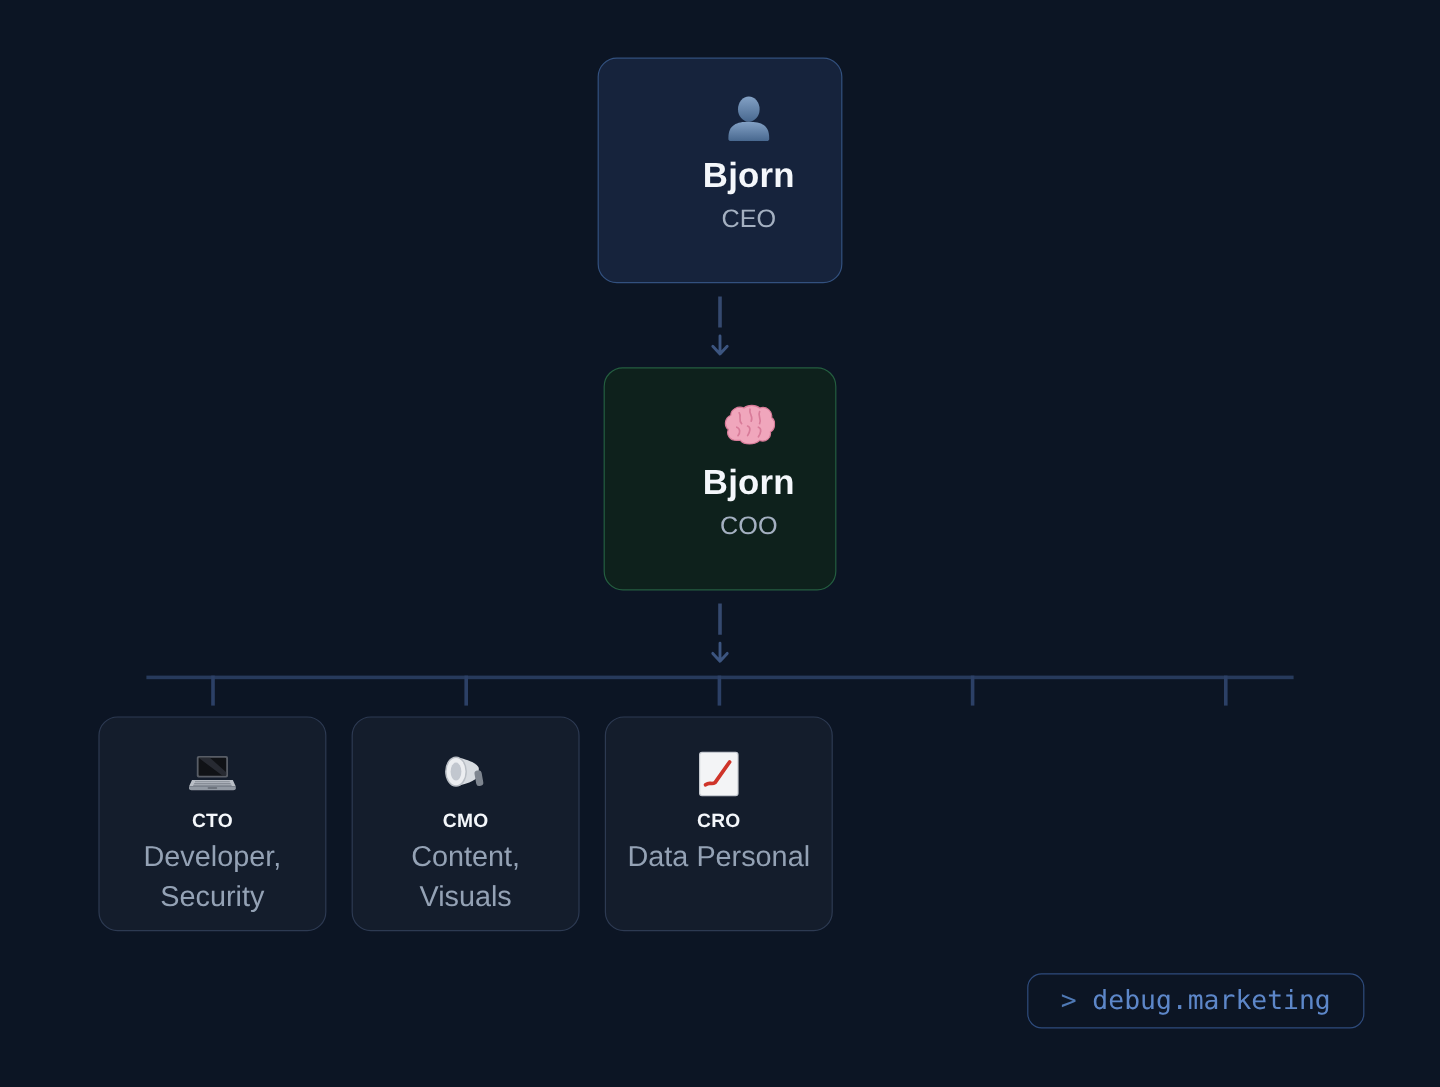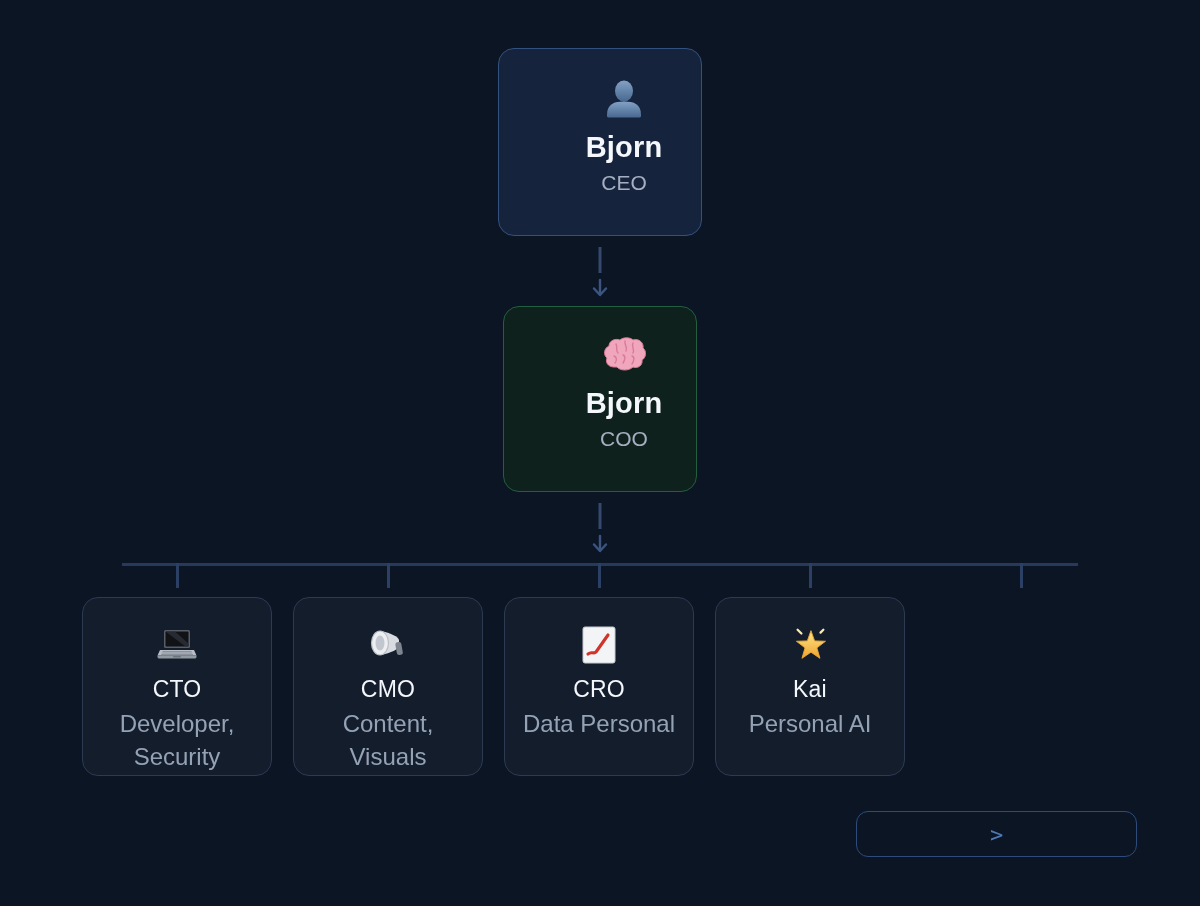--- a/index.html
+++ b/index.html
@@ -23,21 +23,21 @@
     background:#0e211c; border:1.5px solid #245e40; padding-top:24px;
   }
   .card-report {
     top:597px; width:190px; height:179px;
     background:#141d2c; border:1px solid #2d3a52; padding:25px 14px 0;
   }
   .icon-box { height:48px; display:flex; align-items:center; justify-content:center; }
   .icon-box-sm { height:44px; display:flex; align-items:center; justify-content:center; }
   .name-lg { margin-top:8px; font-size:29px; font-weight:700; color:#f4f7fb; letter-spacing:.2px; }
   .role-lg { margin-top:7px; font-size:21px; color:#a4b0c1; }
-  .name-sm { margin-top:9px; font-size:23px; font-weight:400; color:#f4f7fb; letter-spacing:.2px; }
+  .name-sm { margin-top:9px; font-size:16px; font-weight:700; color:#f4f7fb; letter-spacing:.2px; }
   .role-sm { margin-top:5px; font-size:24px; color:#94a2b5; line-height:1.36; }
   .arrow { position:absolute; left:592px; width:16px; height:52px; }
   .arrow-1 { top:246px; }
   .arrow-2 { top:502px; }
   .hline { position:absolute; left:122px; top:563px; width:956px; height:2.5px; background:#273a5c; }
   .stub { position:absolute; top:563px; width:2.5px; height:25px; background:#2c4066; }
   .debug-btn {
     position:absolute; left:856px; top:811px; width:281px; height:46px;
     box-sizing:border-box; background:transparent;
     border:1.5px solid #2e4b7c; border-radius:12px;
@@ -130,35 +130,20 @@
     <div class="icon-box-sm">
       <svg width="38" height="42" viewBox="0 0 38 42">
         <rect x="3" y="3" width="32" height="36" rx="2" fill="#f3f4f6" stroke="#c6cad1" stroke-width="1"></rect>
         <path d="M8,30 C12,27 12.5,30.5 16,28 L28,11" fill="none" stroke="#cf342a" stroke-width="3.1" stroke-linecap="round" stroke-linejoin="round"></path>
       </svg>
     </div>
     <div class="name-sm">CRO</div>
     <div class="role-sm">Data Personal</div>
   </div>
 
-  <div class="card card-report" style="left:715px">
-    <div class="icon-box-sm">
-      <svg width="42" height="42" viewBox="0 0 44 44">
-        <defs>
-          <linearGradient id="gstar" x1="0" x2="0" y1="0" y2="1">
-            <stop offset="0" stop-color="#ffe58a"></stop>
-              <stop offset="1" stop-color="#efa42f"></stop>
-          </linearGradient>
-        </defs>
-        <path d="M23,7 L26.8,17.7 L38.2,18.1 L29.2,25 L32.4,35.9 L23,29.5 L13.6,35.9 L16.8,25 L7.8,18.1 L19.2,17.7 Z" fill="url(#gstar)" stroke="#e9a72e" stroke-width="1" stroke-linejoin="round"></path>
-        <path d="M9,6 L13,10 M36,6 L33,9" stroke="#ffeaa6" stroke-width="2.4" stroke-linecap="round"></path>
-      </svg>
-    </div>
-    <div class="name-sm">Kai</div>
-    <div class="role-sm">Personal AI</div>
-  </div>
 
 
   <div class="debug-btn">
     <span class="prompt">&gt;</span>
+    <span>debug.marketing</span>
   </div>
 
 </div>
 
 </body></html>

